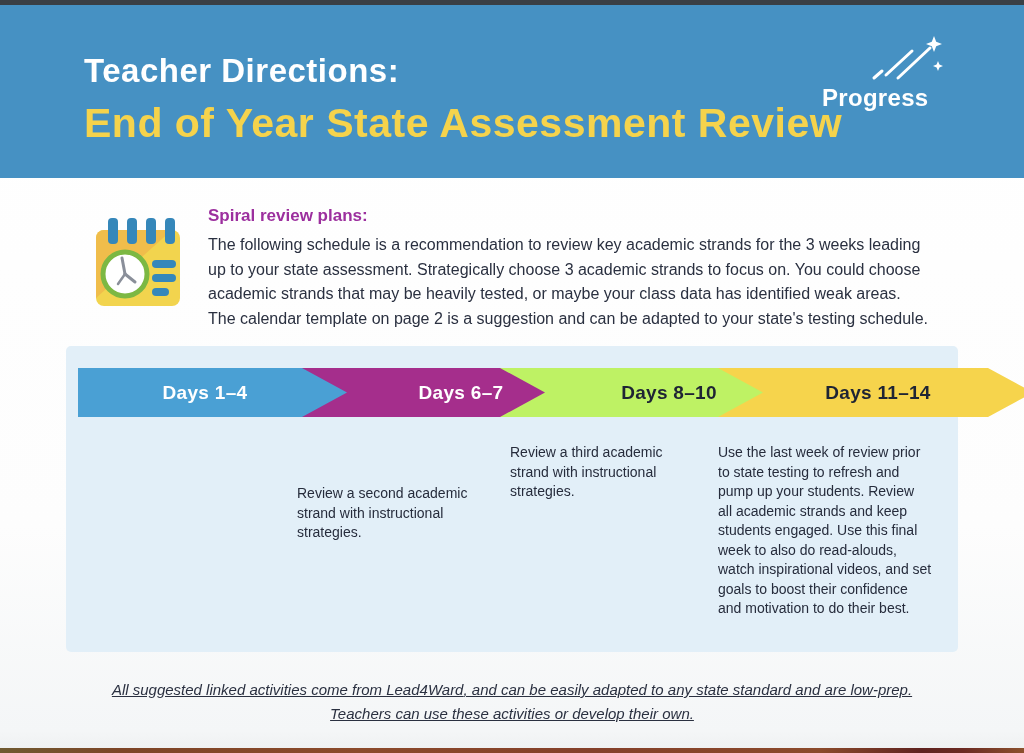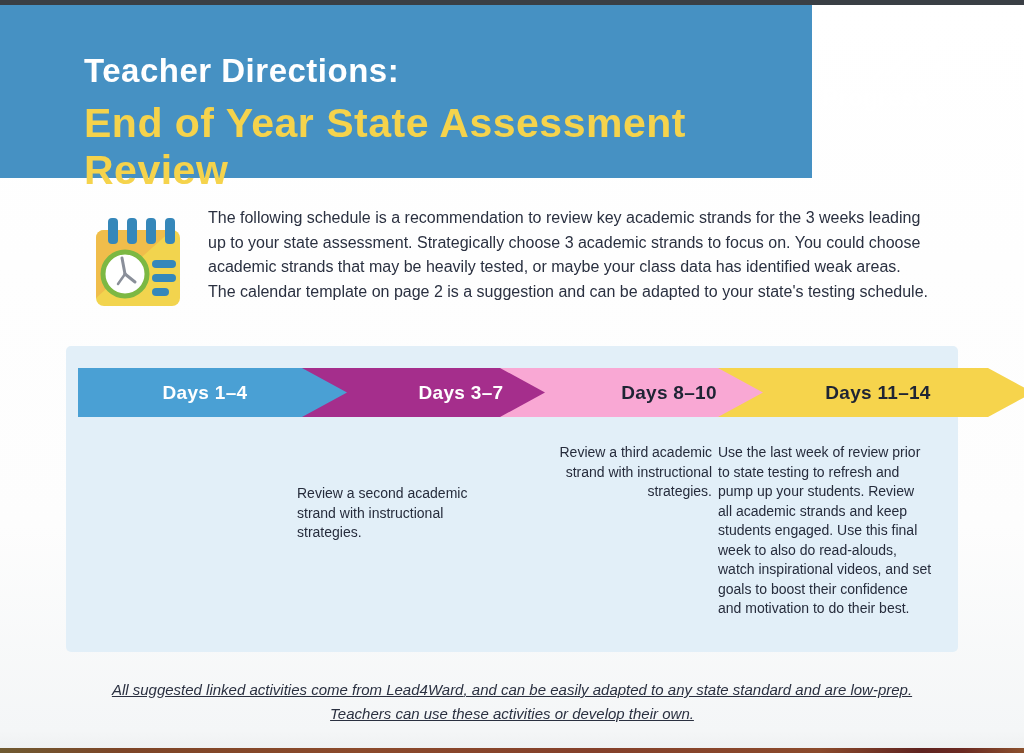--- a/index.html
+++ b/index.html
@@ -1,42 +1,42 @@
 <!DOCTYPE html>
 <html><head>
 <meta charset="utf-8">
 <style>
   html,body{margin:0;padding:0;background:#e8e8e8;}
   .stage{position:relative;width:1024px;height:753px;background:linear-gradient(180deg,#ffffff 0%,#fdfdfd 70%,#f4f6f7 97%,#eef0f1 100%);
          font-family:"Liberation Sans",sans-serif;overflow:hidden;}
   .top-strip{position:absolute;top:0;left:0;width:1024px;height:5px;background:#3a3f45;}
   .bottom-strip{position:absolute;bottom:0;left:0;width:1024px;height:5px;
     background:linear-gradient(90deg,#6f5a31 0%,#7d4527 12%,#8b4a2b 35%,#84402a 58%,#8b4a2b 80%,#5f2320 90%,#6b2a22 94%,#8b512e 100%);}
-  .header{position:absolute;top:5px;left:0;width:812px;height:173px;}
+  .header{position:absolute;top:5px;left:0;width:1024px;height:173px;}
   .title1{position:absolute;left:84px;top:47px;font-size:33px;font-weight:bold;color:#ffffff;letter-spacing:.5px;}
   .title2{position:absolute;left:84px;top:95px;font-size:41px;font-weight:bold;letter-spacing:.5px;}
   .logo{position:absolute;left:822px;top:30px;width:160px;color:#fff;}
   .logo-icon{display:block;margin:0 0 2px 46px;}
   .logo-text{font-size:24px;font-weight:bold;line-height:30px;letter-spacing:.3px;}
   .intro-icon{position:absolute;left:88px;top:212px;}
   .intro{position:absolute;left:208px;top:206px;width:760px;}
   .intro-heading{font-size:17px;font-weight:bold;margin:0 0 7px 0;}
   .intro-body{font-size:16px;line-height:24.5px;color:#2a3040;white-space:pre-line;}
   .panel{position:absolute;left:66px;top:346px;width:892px;height:306px;border-radius:5px;}
   .arrow{position:absolute;top:22px;height:49px;line-height:49px;font-weight:bold;font-size:19px;text-align:center;letter-spacing:.3px;}
   .arrow.first{clip-path:polygon(0 0,calc(100% - 45px) 0,100% 50%,calc(100% - 45px) 100%,0 100%);padding-right:30px;}
   .arrow.notched{clip-path:polygon(0 0,calc(100% - 45px) 0,100% 50%,calc(100% - 45px) 100%,0 100%,45px 50%);padding:0 40px 0 45px;}
   .a1{left:12px;width:254px;}
   .a2{left:236px;width:228px;}
   .a3{left:434px;width:248px;}
   .a4{left:652px;width:230px;}
   .desc{position:absolute;top:97px;font-size:14px;line-height:19.5px;color:#262c3c;white-space:pre-line;}
   .d1{left:14px;width:210px;}
   .d2{left:231px;width:200px;margin-top:41px;}
-  .d3{left:456px;width:190px;text-align:right;}
+  .d3{left:444px;width:190px;}
   .d4{left:652px;width:234px;}
   .footer{position:absolute;left:0;top:678px;width:1024px;text-align:center;font-style:italic;font-size:15px;line-height:24px;color:#2a3040;text-decoration:underline;}
   .footer a{color:#2a3040;text-decoration:underline;font-style:italic;}
 </style>
 </head>
 <body>
 
 <div class="stage">
 
   <div class="top-strip"></div>
@@ -68,30 +68,31 @@
     <circle cx="37" cy="62" r="22" fill="#ffffff" stroke="#7cb843" stroke-width="5"></circle>
     <line x1="37" y1="62" x2="34" y2="46" stroke="#8a8f9a" stroke-width="3" stroke-linecap="round"></line>
     <line x1="37" y1="62" x2="47" y2="70" stroke="#8a8f9a" stroke-width="3" stroke-linecap="round"></line>
     <line x1="37" y1="62" x2="30" y2="72" stroke="#8a8f9a" stroke-width="2.5" stroke-linecap="round"></line>
     <rect x="64" y="48" width="24" height="8" rx="4" fill="#3587ba"></rect>
     <rect x="64" y="62" width="24" height="8" rx="4" fill="#3587ba"></rect>
     <rect x="64" y="76" width="17" height="8" rx="4" fill="#3587ba"></rect>
   </svg>
 
   <div class="intro">
+    <div class="intro-heading" style="color: rgb(156, 47, 158);">Spiral review plans:</div>
     <div class="intro-body">The following schedule is a recommendation to review key academic strands for the 3 weeks leading
 up to your state assessment. Strategically choose 3 academic strands to focus on. You could choose
 academic strands that may be heavily tested, or maybe your class data has identified weak areas.
  The calendar template on page 2 is a suggestion and can be adapted to your state's testing schedule.</div>
   </div>
 
   <div class="panel" style="background-color: rgb(226, 239, 248);">
     <div class="arrow first a1" style="background-color: rgb(74, 160, 212); color: rgb(255, 255, 255);">Days 1–4</div>
-    <div class="arrow notched a2" style="background-color: rgb(165, 46, 140); color: rgb(255, 255, 255);">Days 3–7</div>
-    <div class="arrow notched a3" style="background-color: #f9a8d4; color: rgb(30, 36, 52);">Days 8–10</div>
+    <div class="arrow notched a2" style="background-color: rgb(165, 46, 140); color: rgb(255, 255, 255);">Days 6–7</div>
+    <div class="arrow notched a3" style="background-color: #bef264; color: rgb(30, 36, 52);">Days 8–10</div>
     <div class="arrow notched a4" style="background-color: rgb(246, 212, 76); color: rgb(30, 36, 52);">Days 11–14</div>
 
     <div class="desc d2">Review a second academic
 strand with instructional
 strategies.</div>
     <div class="desc d3">Review a third academic
 strand with instructional
 strategies.</div>
     <div class="desc d4">Use the last week of review prior
 to state testing to refresh and

